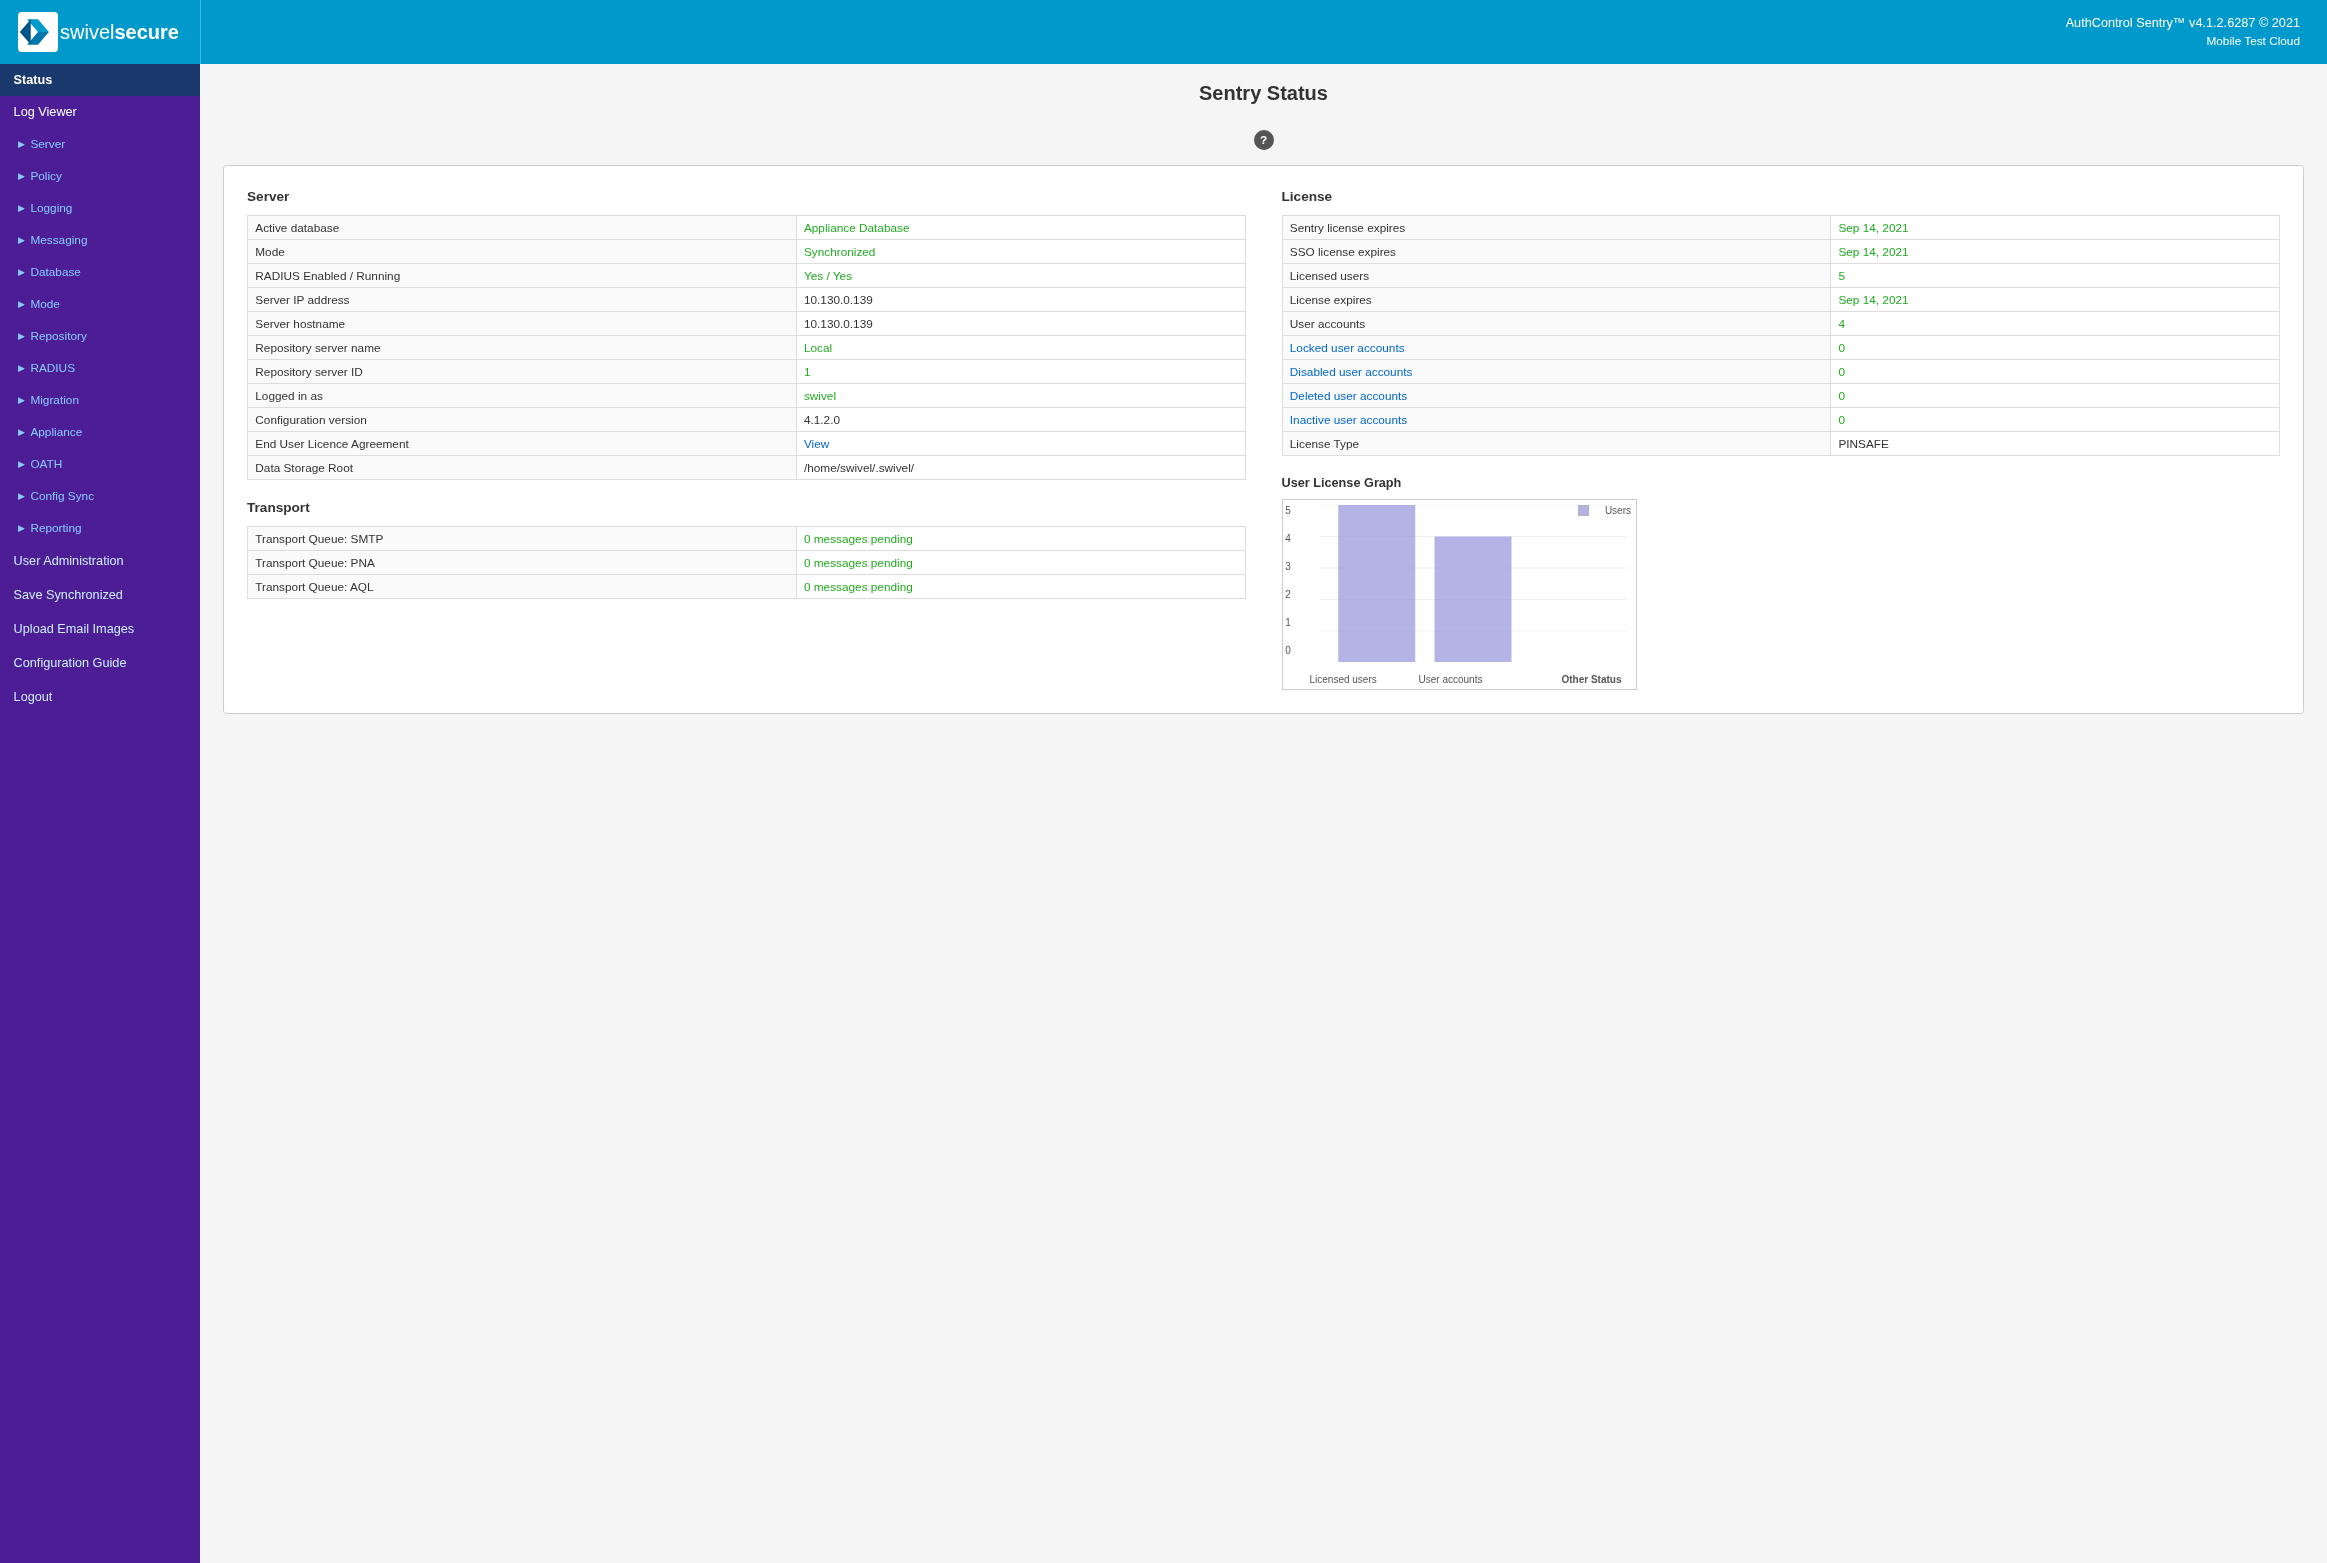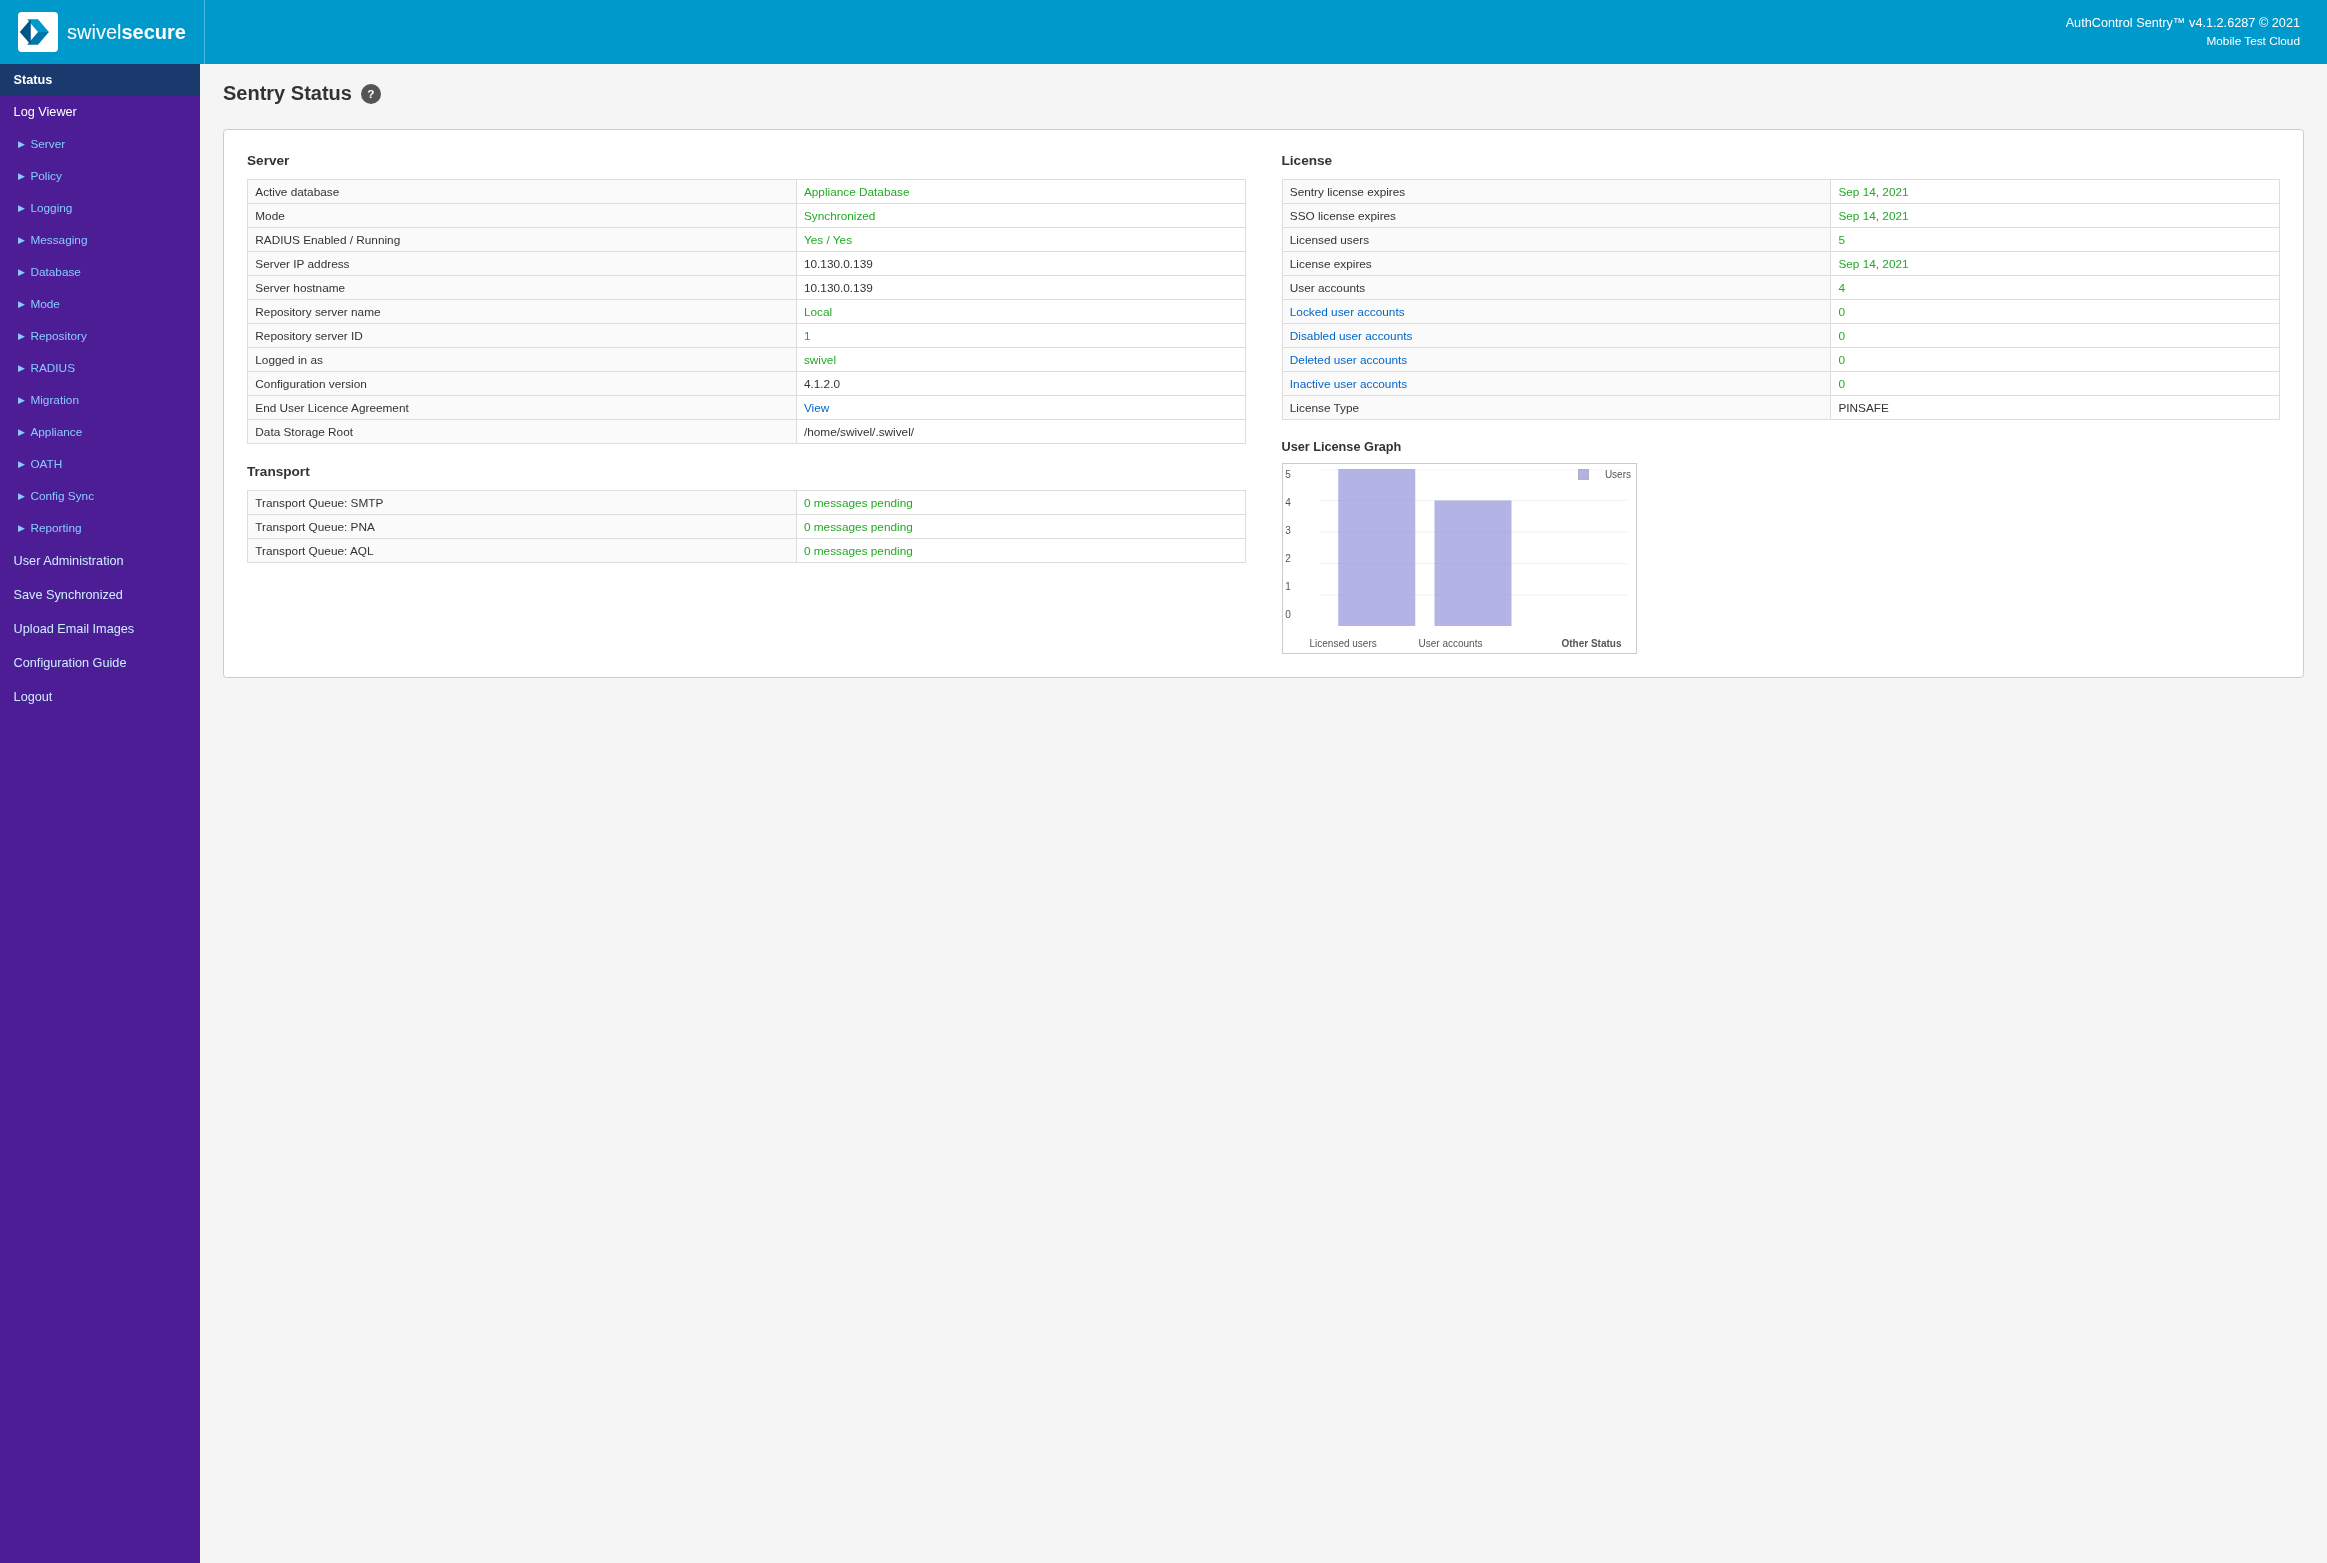--- a/index.html
+++ b/index.html
@@ -10,21 +10,21 @@
       background: #0099cc;
       display: flex;
       align-items: stretch;
       height: 64px;
       flex-shrink: 0;
     }
     .header-logo {
       display: flex;
       align-items: center;
       padding: 0 18px;
-      gap: 9px;
+      gap: 2px;
       min-width: 200px;
     }
     .logo-icon {
       width: 40px;
       height: 40px;
     }
     .header-info {
       flex: 1;
       display: flex;
       flex-direction: column;
@@ -83,22 +83,23 @@
       padding: 18px 23px;
       background: #f5f5f5;
     }
 
     .page-title {
       font-size: 20px;
       font-weight: bold;
       color: #333;
       display: flex;
       align-items: center;
-      gap: 9px;
-      margin-bottom: 24px;
+      gap: 25px;
+      margin-bottom: 15px;
+      flex-direction: column;
     }
     .help-icon {
       width: 20px;
       height: 20px;
       background: #555;
       border-radius: 50%;
       color: white;
       display: flex;
       align-items: center;
       justify-content: center;

